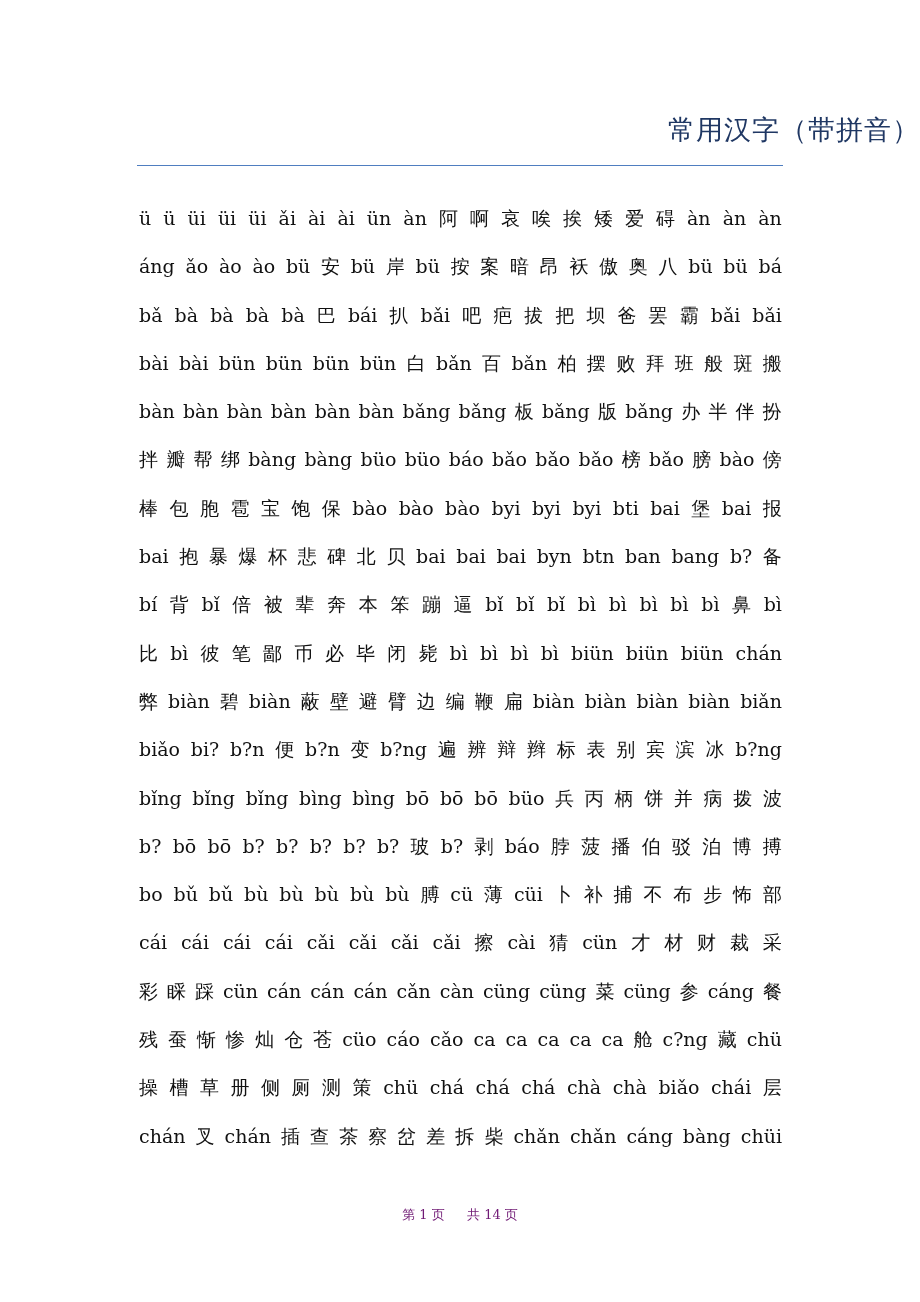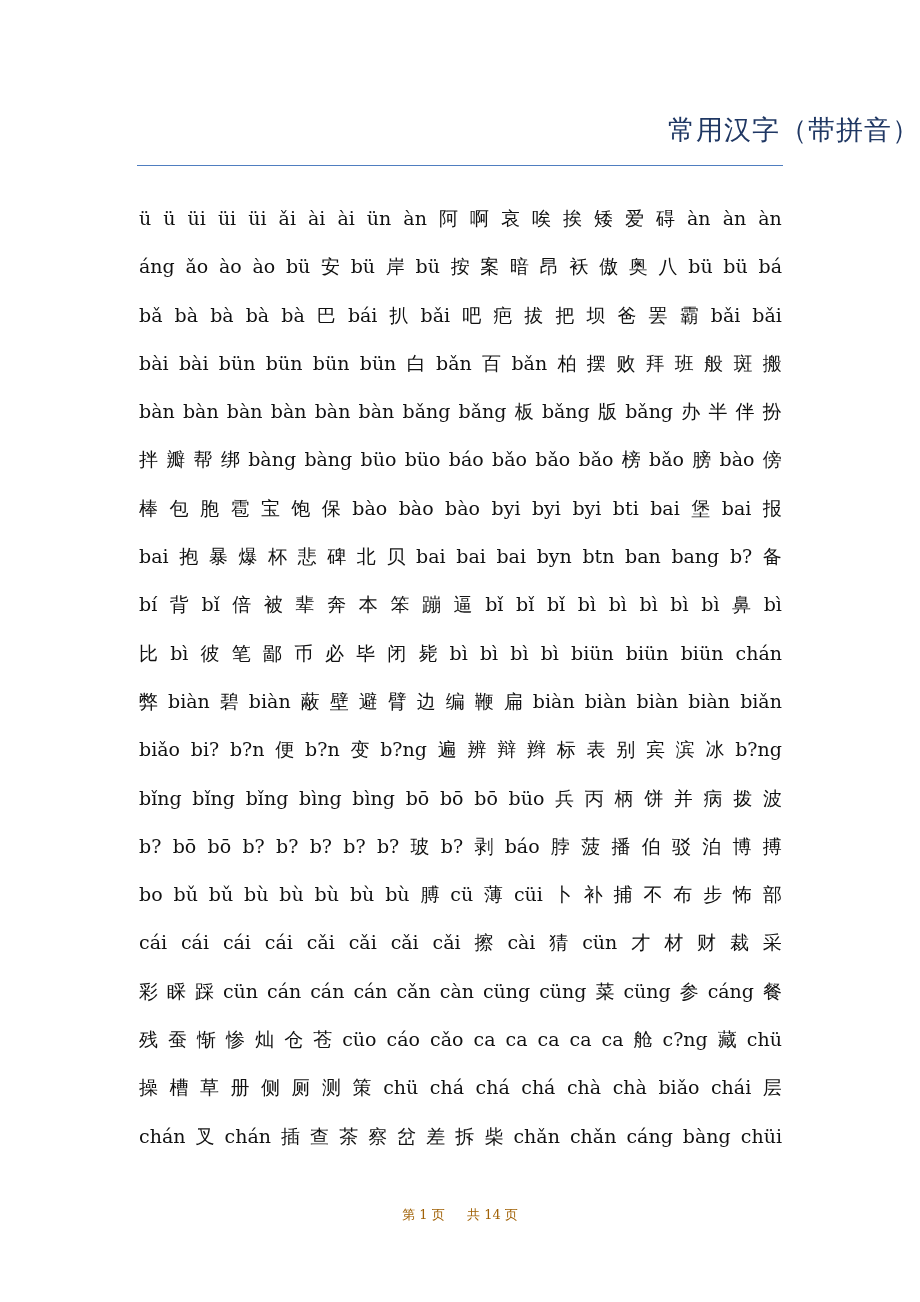--- a/index.html
+++ b/index.html
@@ -22,21 +22,21 @@
       font-family: "DejaVu Serif", "Liberation Serif", serif;
       font-size: 19px; color: #111;
       text-align: justify; text-align-last: justify;
       white-space: nowrap; overflow: hidden;
       display: flex; justify-content: space-between;
     }
     .line span { display: inline-block; }
     .footer {
       position: absolute; left: 0; width: 920px; top: 1206px;
       text-align: center; font-family: "DejaVu Serif", "Liberation Serif", serif;
-      font-size: 13px; color: #a16207;
+      font-size: 13px; color: #701a75;
     }
     .footer .sep { display: inline-block; width: 14px; }
   </style>
 </head>
 <body>
 
 <div class="page">
   <div class="title">常用汉字（带拼音）</div>
   <div class="rule"></div>
 

